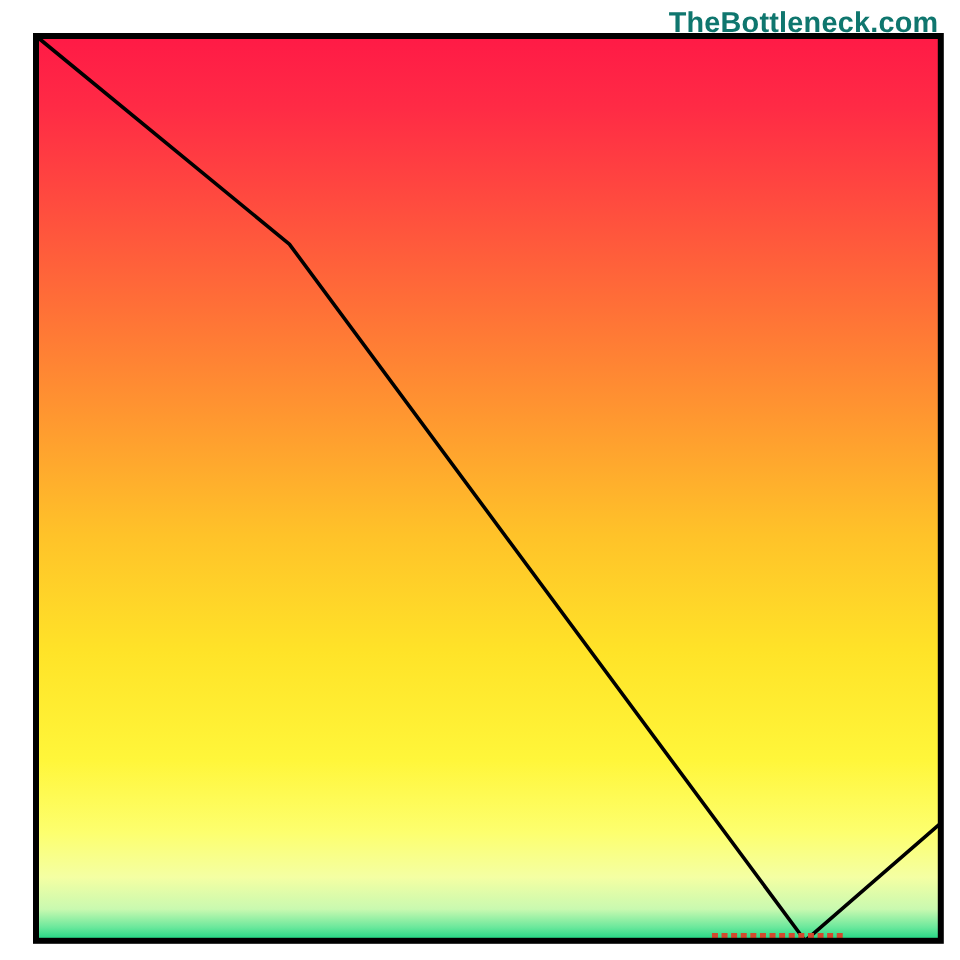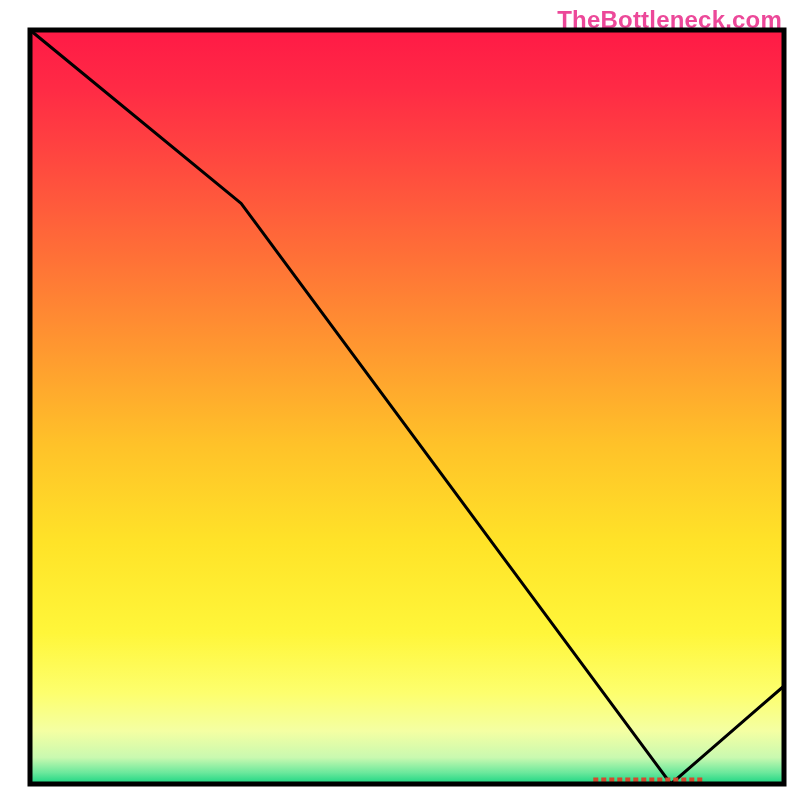--- a/index.html
+++ b/index.html
@@ -15,21 +15,21 @@
     position: relative;
     width: 800px;
     height: 800px;
   }
   .watermark {
     position: absolute;
     top: 6px;
     right: 18px;
     font-size: 24px;
     font-weight: 600;
-    color: #ec4899;
+    color: #0f766e;
     letter-spacing: 0.2px;
   }
   svg {
     position: absolute;
     left: 0;
     top: 0;
   }
 </style>
 </head>
 <body>

